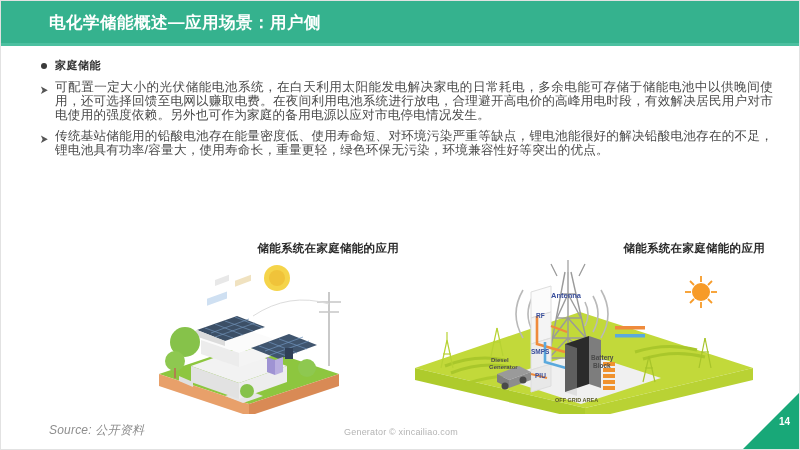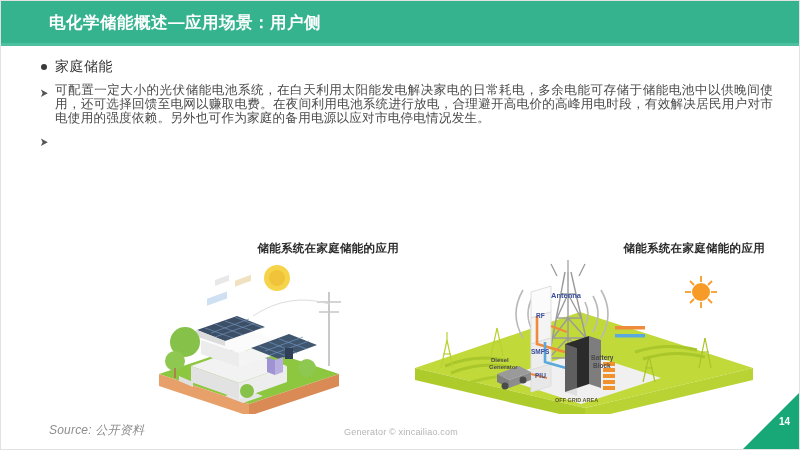--- a/index.html
+++ b/index.html
@@ -64,22 +64,22 @@
     margin-top: 12px;
   }
   .dot-bullet {
     width: 6px; height: 6px;
     border-radius: 50%;
     background: #3a3a3a;
     margin-right: 8px;
     flex: 0 0 auto;
   }
   .heading-text {
-    font-size: 14px;
-    font-weight: normal;
+    font-size: 11px;
+    font-weight: bold;
     color: #333333;
     letter-spacing: .5px;
   }
   .para-row {
     display: flex;
     padding-left: 38px;
     padding-right: 28px;
     margin-top: 7px;
   }
   .arrow-bullet {
@@ -183,20 +183,21 @@
       </div>
       <div class="para-row">
         <span class="arrow-bullet">➤</span>
         <span class="para-text">可配置一定大小的光伏储能电池系统，在白天利用太阳能发电解决家电的日常耗电，多余电能可存储于储能电池中以供晚间使用，还可选择回馈至电网以赚取电费。在夜间利用电池系统进行放电，合理避开高电价的高峰用电时段，有效解决居民用户对市电使用的强度依赖。另外也可作为家庭的备用电源以应对市电停电情况发生。</span>
       </div>
     </div>
 
     <div class="sect">
       <div class="para-row">
         <span class="arrow-bullet">➤</span>
+        <span class="para-text">传统基站储能用的铅酸电池存在能量密度低、使用寿命短、对环境污染严重等缺点，锂电池能很好的解决铅酸电池存在的不足，锂电池具有功率/容量大，使用寿命长，重量更轻，绿色环保无污染，环境兼容性好等突出的优点。</span>
       </div>
     </div>
 
   </div>
 
   <div class="figs">
 
     <div class="fig left">
       <div class="fig-caption">储能系统在家庭储能的应用</div>
       <div class="fig-canvas">

